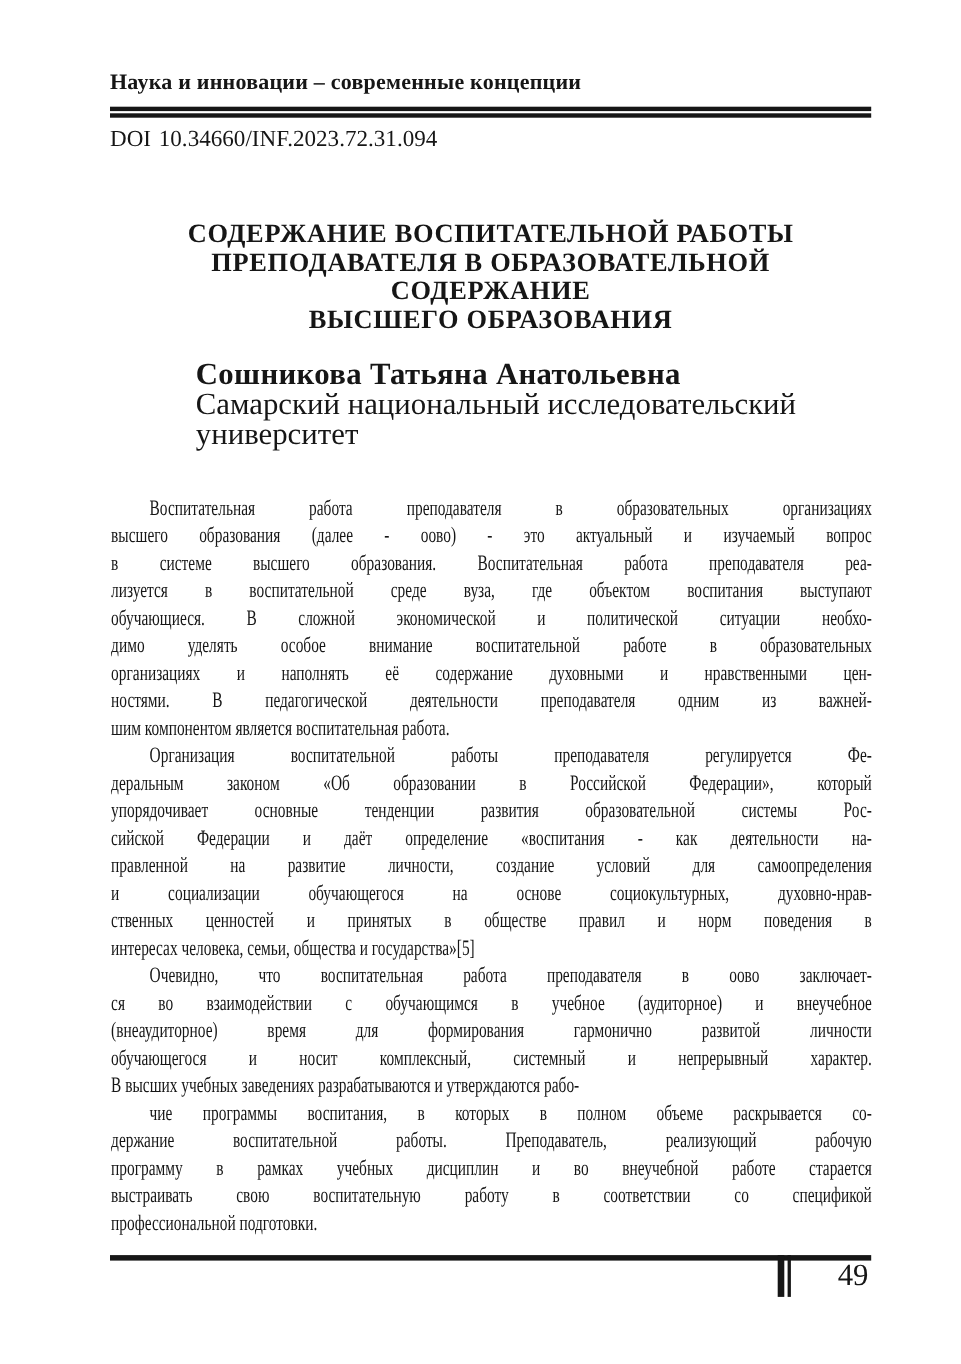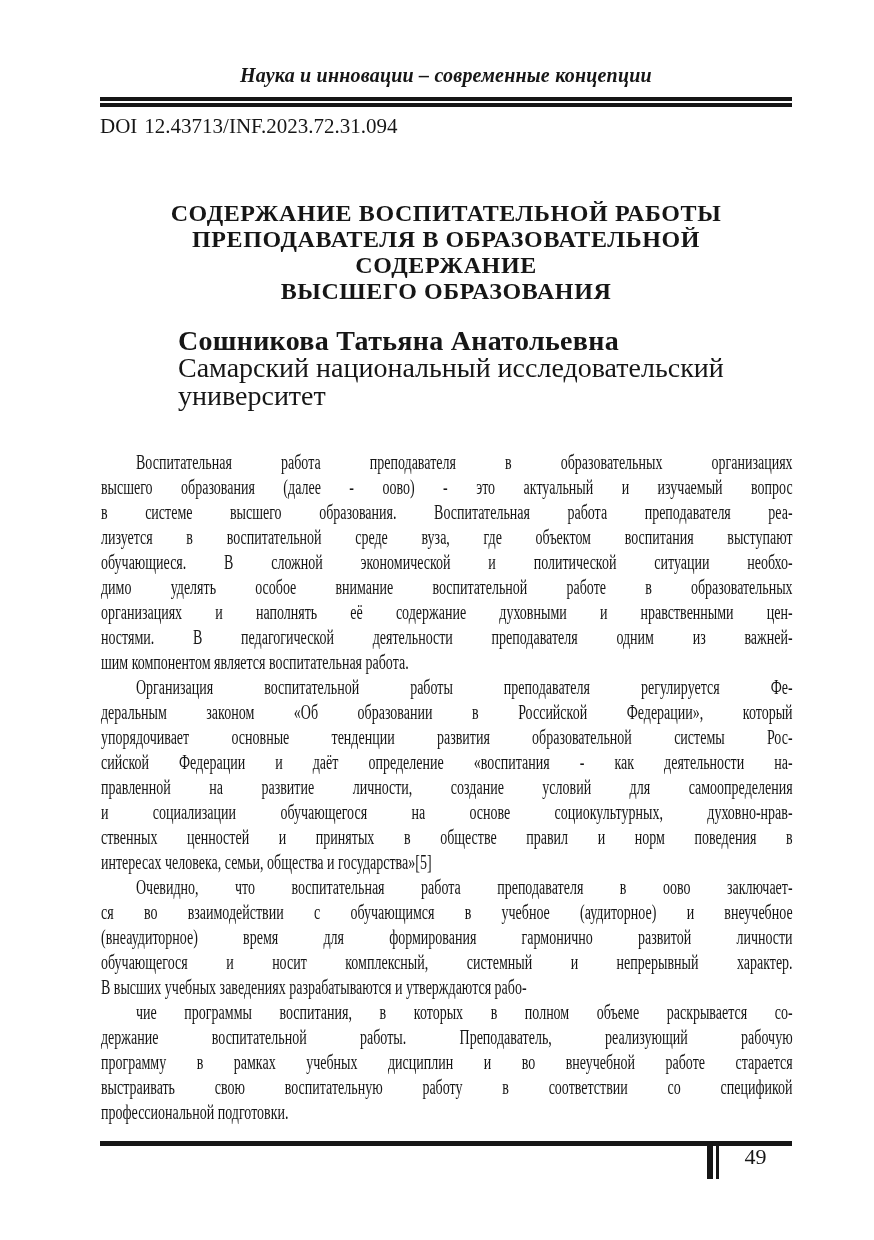--- a/index.html
+++ b/index.html
@@ -9,24 +9,23 @@
     height: 1240px;
     margin: 0 auto;
     background: #ffffff;
     font-family: "Liberation Serif", "DejaVu Serif", serif;
     color: #161616;
     overflow: hidden;
   }
   .running-head {
     position: absolute;
     top: 64px; left: 100px; width: 692px;
-    text-align: center;
+    text-align: left;
     font-size: 20px;
     font-weight: bold;
-    font-style: italic;
     letter-spacing: 0.2px;
     white-space: nowrap;
   }
   .head-rule {
     position: absolute;
     top: 97px; left: 100px; width: 692px; height: 10px;
     border-top: 4px solid #161616;
     border-bottom: 4px solid #161616;
     box-sizing: border-box;
   }
@@ -83,34 +82,35 @@
   }
   .foot-bar-thin {
     position: absolute;
     top: 1141px; left: 716px; width: 3px; height: 38px;
     background: #161616;
   }
   .page-number {
     position: absolute;
     top: 1144px; left: 719px; width: 73px;
     text-align: center;
-    font-size: 22px;
+    font-size: 28px;
+    padding-left: 20px;
   }
 </style>
 </head>
 <body>
 
 <div class="page">
 
   <div class="running-head">Наука и инновации – современные концепции</div>
 
   <div class="head-rule"></div>
 
   <div class="doi-line">
-    <span class="doi-label">DOI</span><span class="doi-value">12.43713/INF.2023.72.31.094</span>
+    <span class="doi-label">DOI</span><span class="doi-value">10.34660/INF.2023.72.31.094</span>
   </div>
 
   <div class="article-title">
     <div>СОДЕРЖАНИЕ ВОСПИТАТЕЛЬНОЙ РАБОТЫ</div>
     <div>ПРЕПОДАВАТЕЛЯ В ОБРАЗОВАТЕЛЬНОЙ СОДЕРЖАНИЕ</div>
     <div>ВЫСШЕГО ОБРАЗОВАНИЯ</div>
   </div>
 
   <div class="author-block">
     <div class="author-name">Сошникова Татьяна Анатольевна</div>

